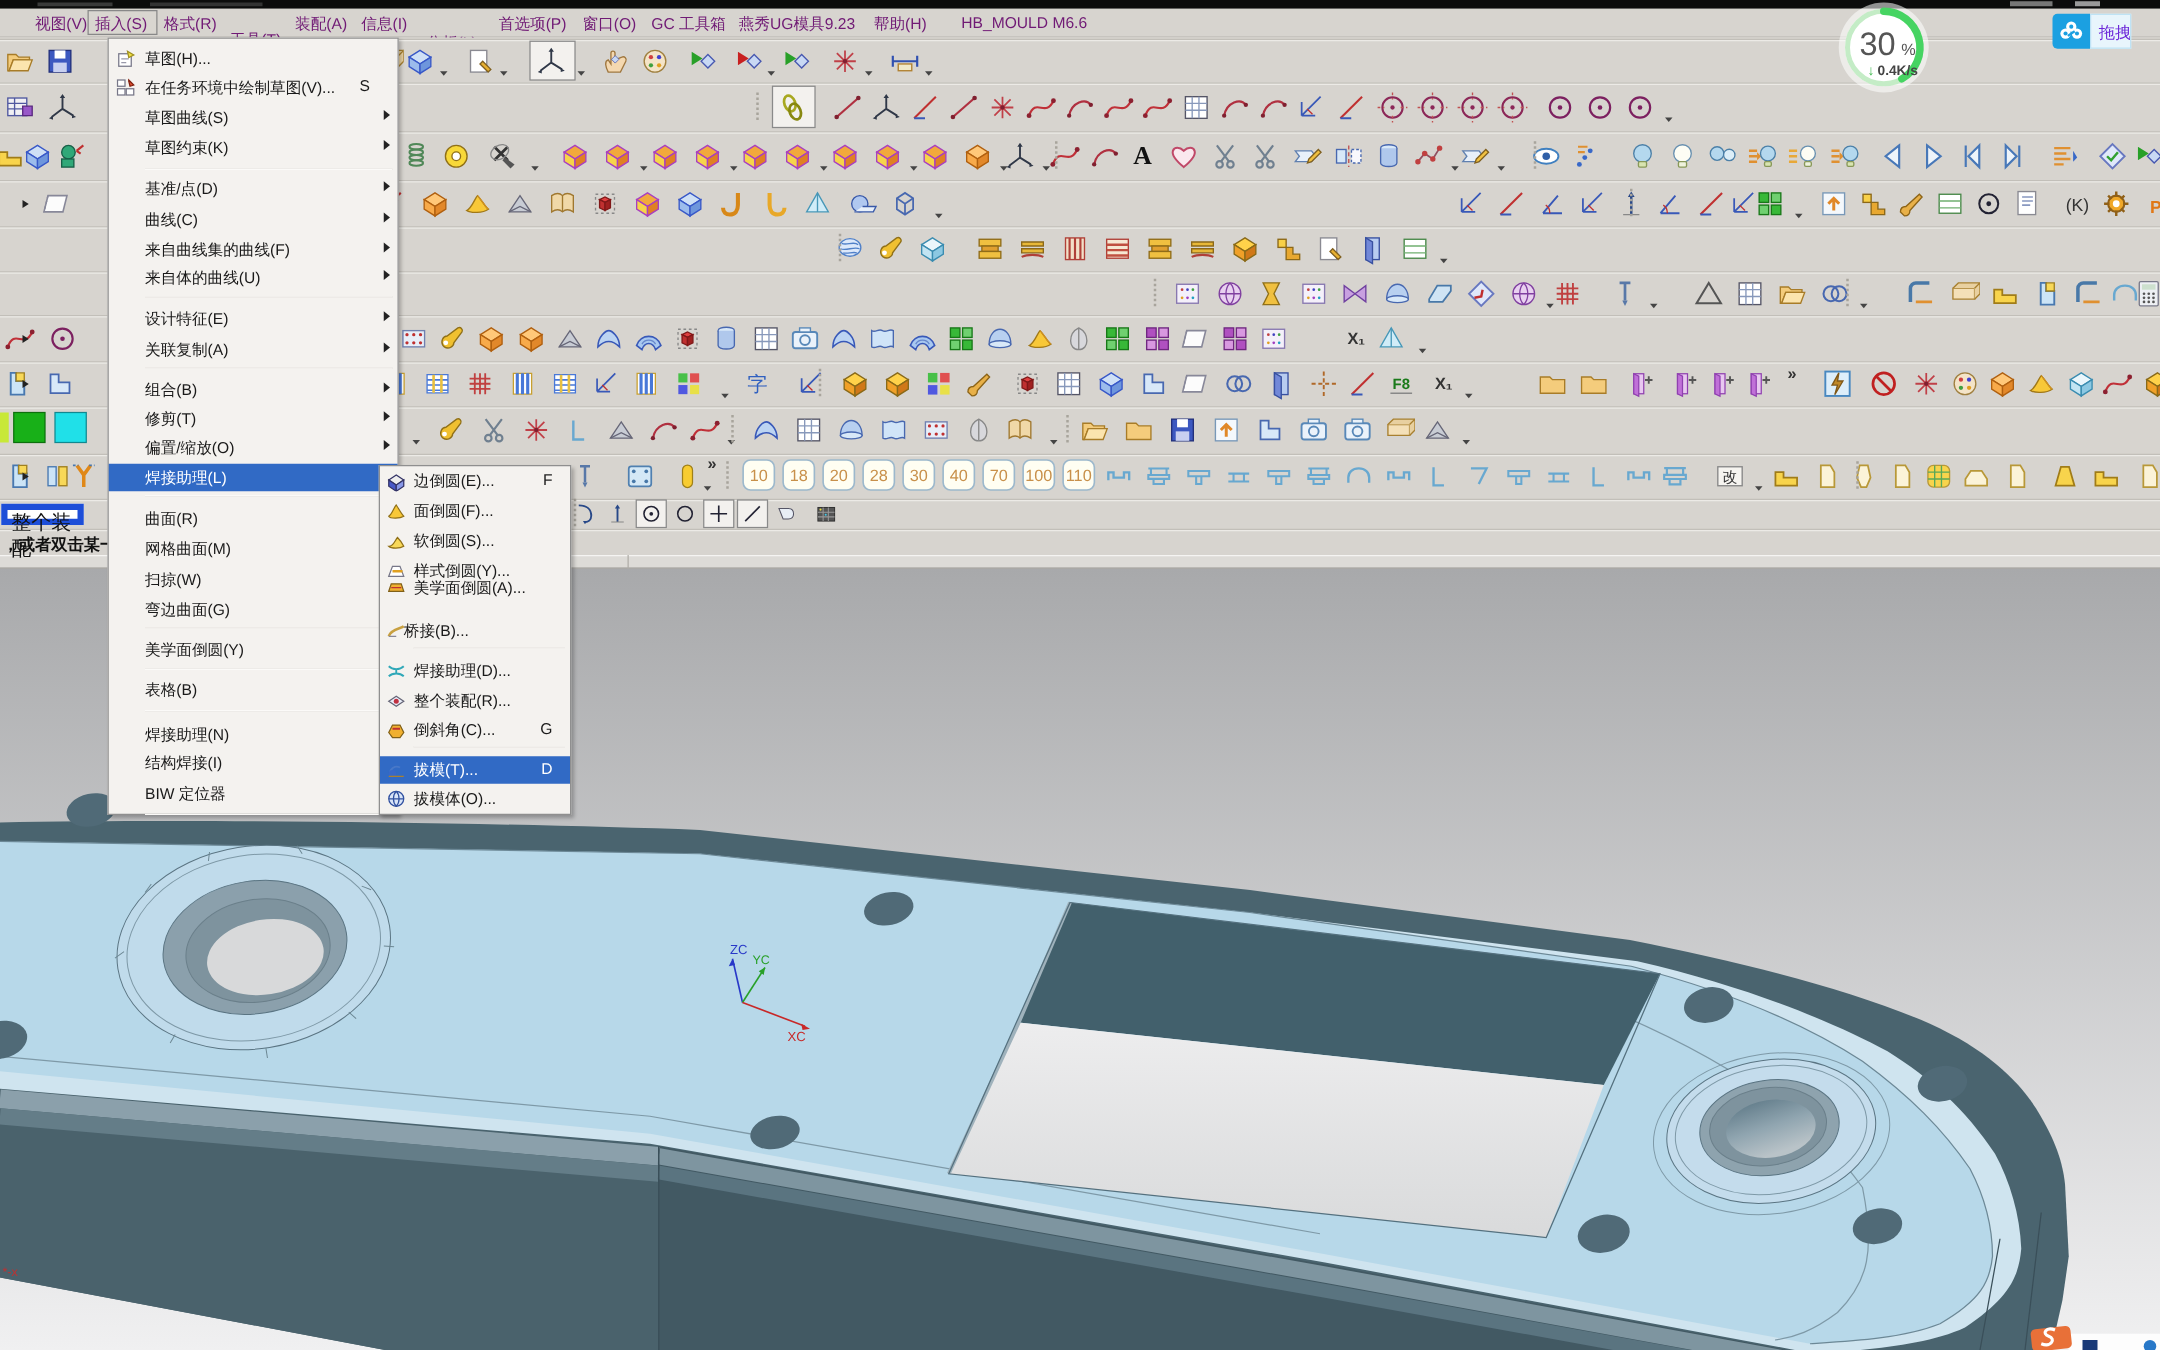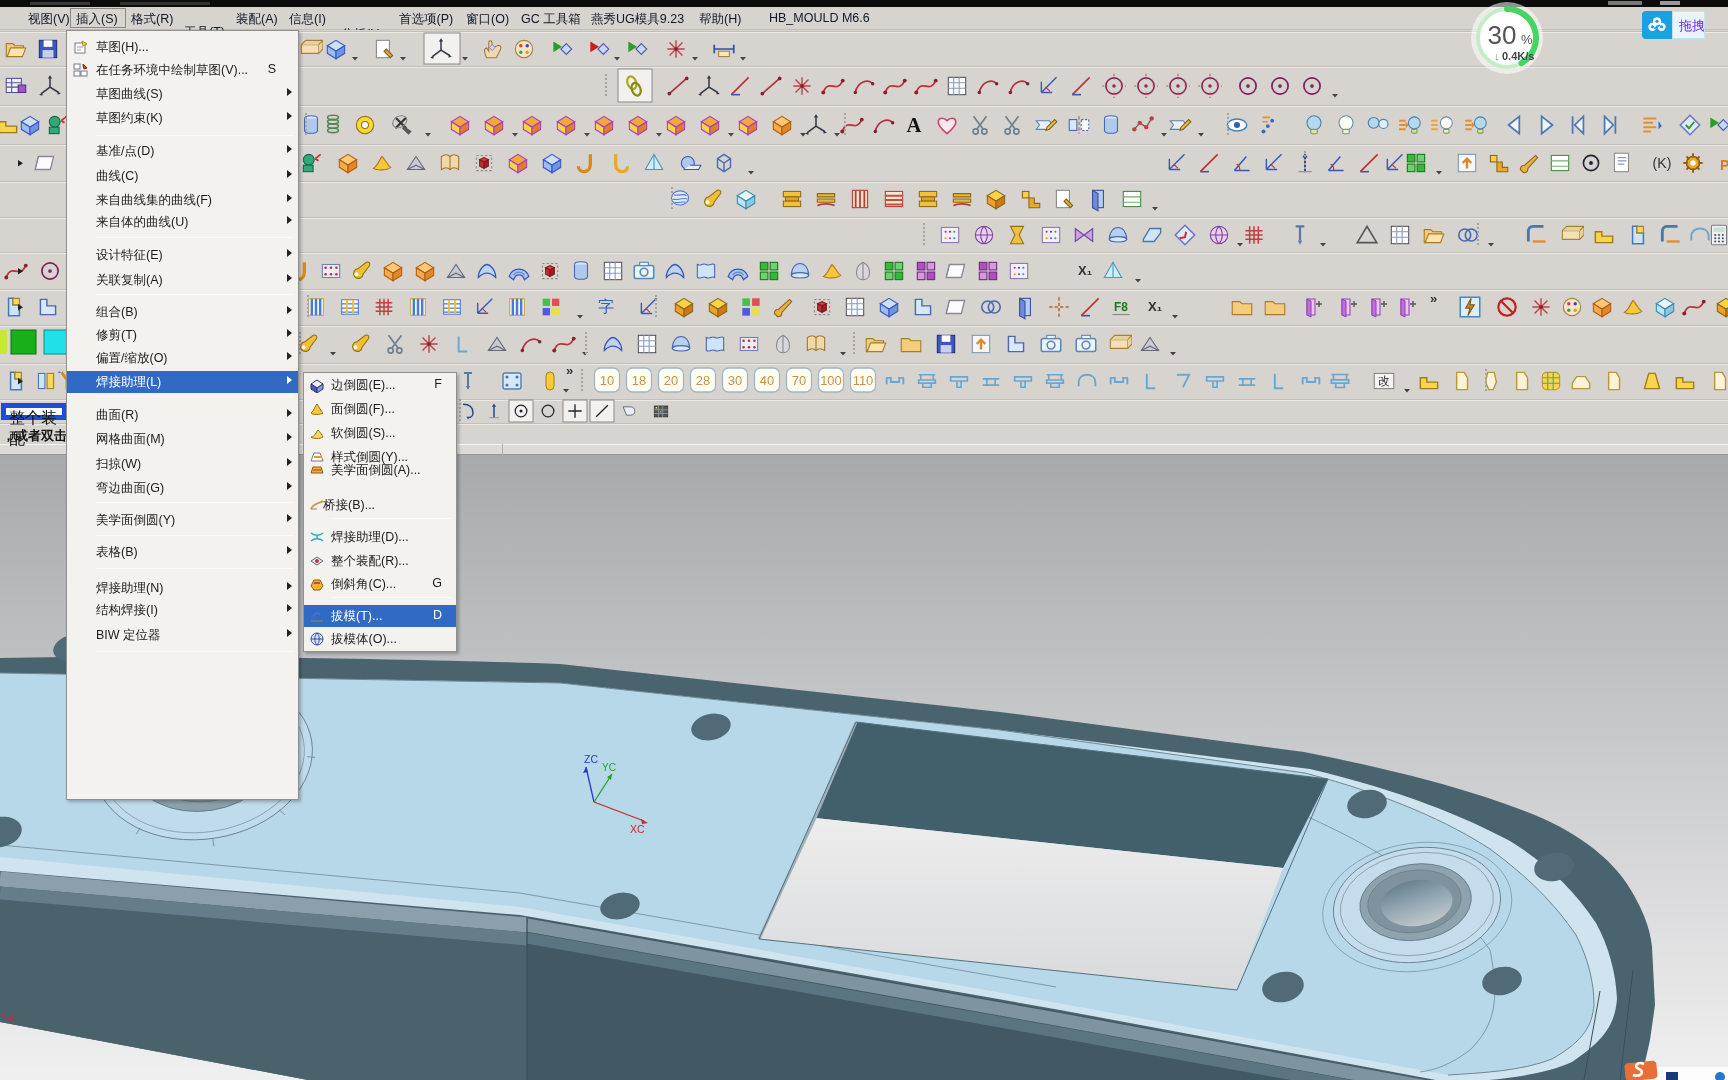--- a/index.html
+++ b/index.html
@@ -1,16 +1,16 @@
 <!DOCTYPE html>
 <html><head><meta charset="utf-8"><style>
 *{margin:0;padding:0;box-sizing:border-box}
 body{width:1728px;height:1080px;overflow:hidden;position:relative;font-family:"Liberation Sans",sans-serif;background:#d7d4cf}
 .abs{position:absolute}
-.mi{position:absolute;font-size:12.5px;color:#0f172a;white-space:nowrap}
+.mi{position:absolute;font-size:12.5px;color:#701a75;white-space:nowrap}
 .menu{position:absolute;background:#f4f2ef;border:1px solid #8f8f8f;box-shadow:2px 2px 3px rgba(0,0,0,.25);z-index:50}
 .mitem{position:absolute;left:0;width:100%;height:22px;font-size:12.5px;color:#1a1a1a;white-space:nowrap}
 .mitem .t{position:absolute;left:29px;top:3px}
 .mitem .arr{position:absolute;right:6px;top:5px;width:0;height:0;border-left:5px solid #222;border-top:4px solid transparent;border-bottom:4px solid transparent}
 .mitem .sc{position:absolute;right:22px;top:3px}
 .msep{position:absolute;left:29px;right:4px;height:1px;background:#c7c4bf;border-bottom:1px solid #fbfaf8}
 .hl{background:#316ac5}.hl .t,.hl .sc{color:#fff}.hl .arr{border-left-color:#fff}
 </style></head><body>
 <div class="abs" style="left:0;top:0;width:1728px;height:7px;background:#0c0c0c"></div>
 <div class="abs" style="left:1608px;top:1px;width:34px;height:4px;background:#777"></div>
@@ -1119,21 +1119,21 @@
 <text x="602" y="316" font-size="10" fill="#28a028" font-family="Liberation Sans">YC</text>
 <text x="630" y="378" font-size="10.5" fill="#c82828" font-family="Liberation Sans">XC</text>
 <text x="2" y="566" font-size="10" fill="#c03030" font-family="Liberation Sans">*-x</text>
 <path d="M1600 536 L1584 625 M1633 515 L1620 625" stroke="#3a4f59" stroke-width="1"></path>
 <rect x="1655" y="612" width="73" height="13" fill="#fdfdfd"></rect>
 <rect x="1625" y="607" width="32" height="18" rx="4" fill="#e87038" transform="rotate(-6 1641 616)"></rect>
 <path d="M1633 620c8 3 12-4 6-6-6-2-2-8 5-5" stroke="#fff" stroke-width="2.5" fill="none"></path>
 <rect x="1666" y="617" width="12" height="8" fill="#1a3a78"></rect>
 <circle cx="1720" cy="622" r="5" fill="#2878c8"></circle>
 </svg>
-<div class="menu" style="left:66px;top:30px;width:233px;height:770px">
+<div class="menu" style="left:86px;top:30px;width:233px;height:622px">
 <div class="mitem" style="top:5px">
       <span style="position:absolute;left:6px;top:3px"><svg width="16" height="16" viewBox="0 0 16 16">
           <rect x="2" y="4" width="10" height="10" fill="#fff" stroke="#778"></rect>
           <path d="M4 8h6M4 11h4" stroke="#99a"></path>
           <path d="M9 2l5 3-4 2z" fill="#f0e040" stroke="#a09020"></path>
         </svg></span>
       <span class="t">草图(H)...</span>
     </div>
 <div class="mitem" style="top:28px">
       <span style="position:absolute;left:6px;top:3px"><svg width="16" height="16" viewBox="0 0 16 16">

